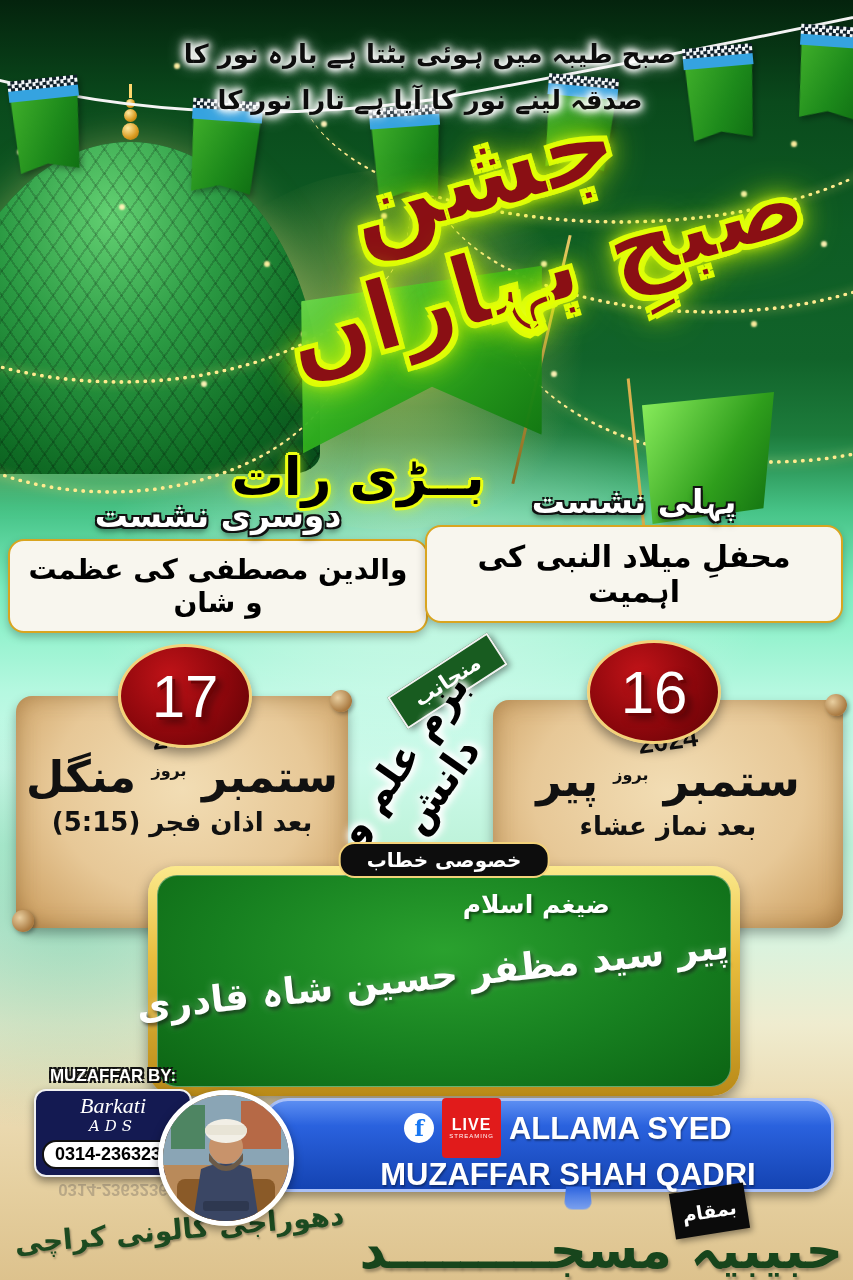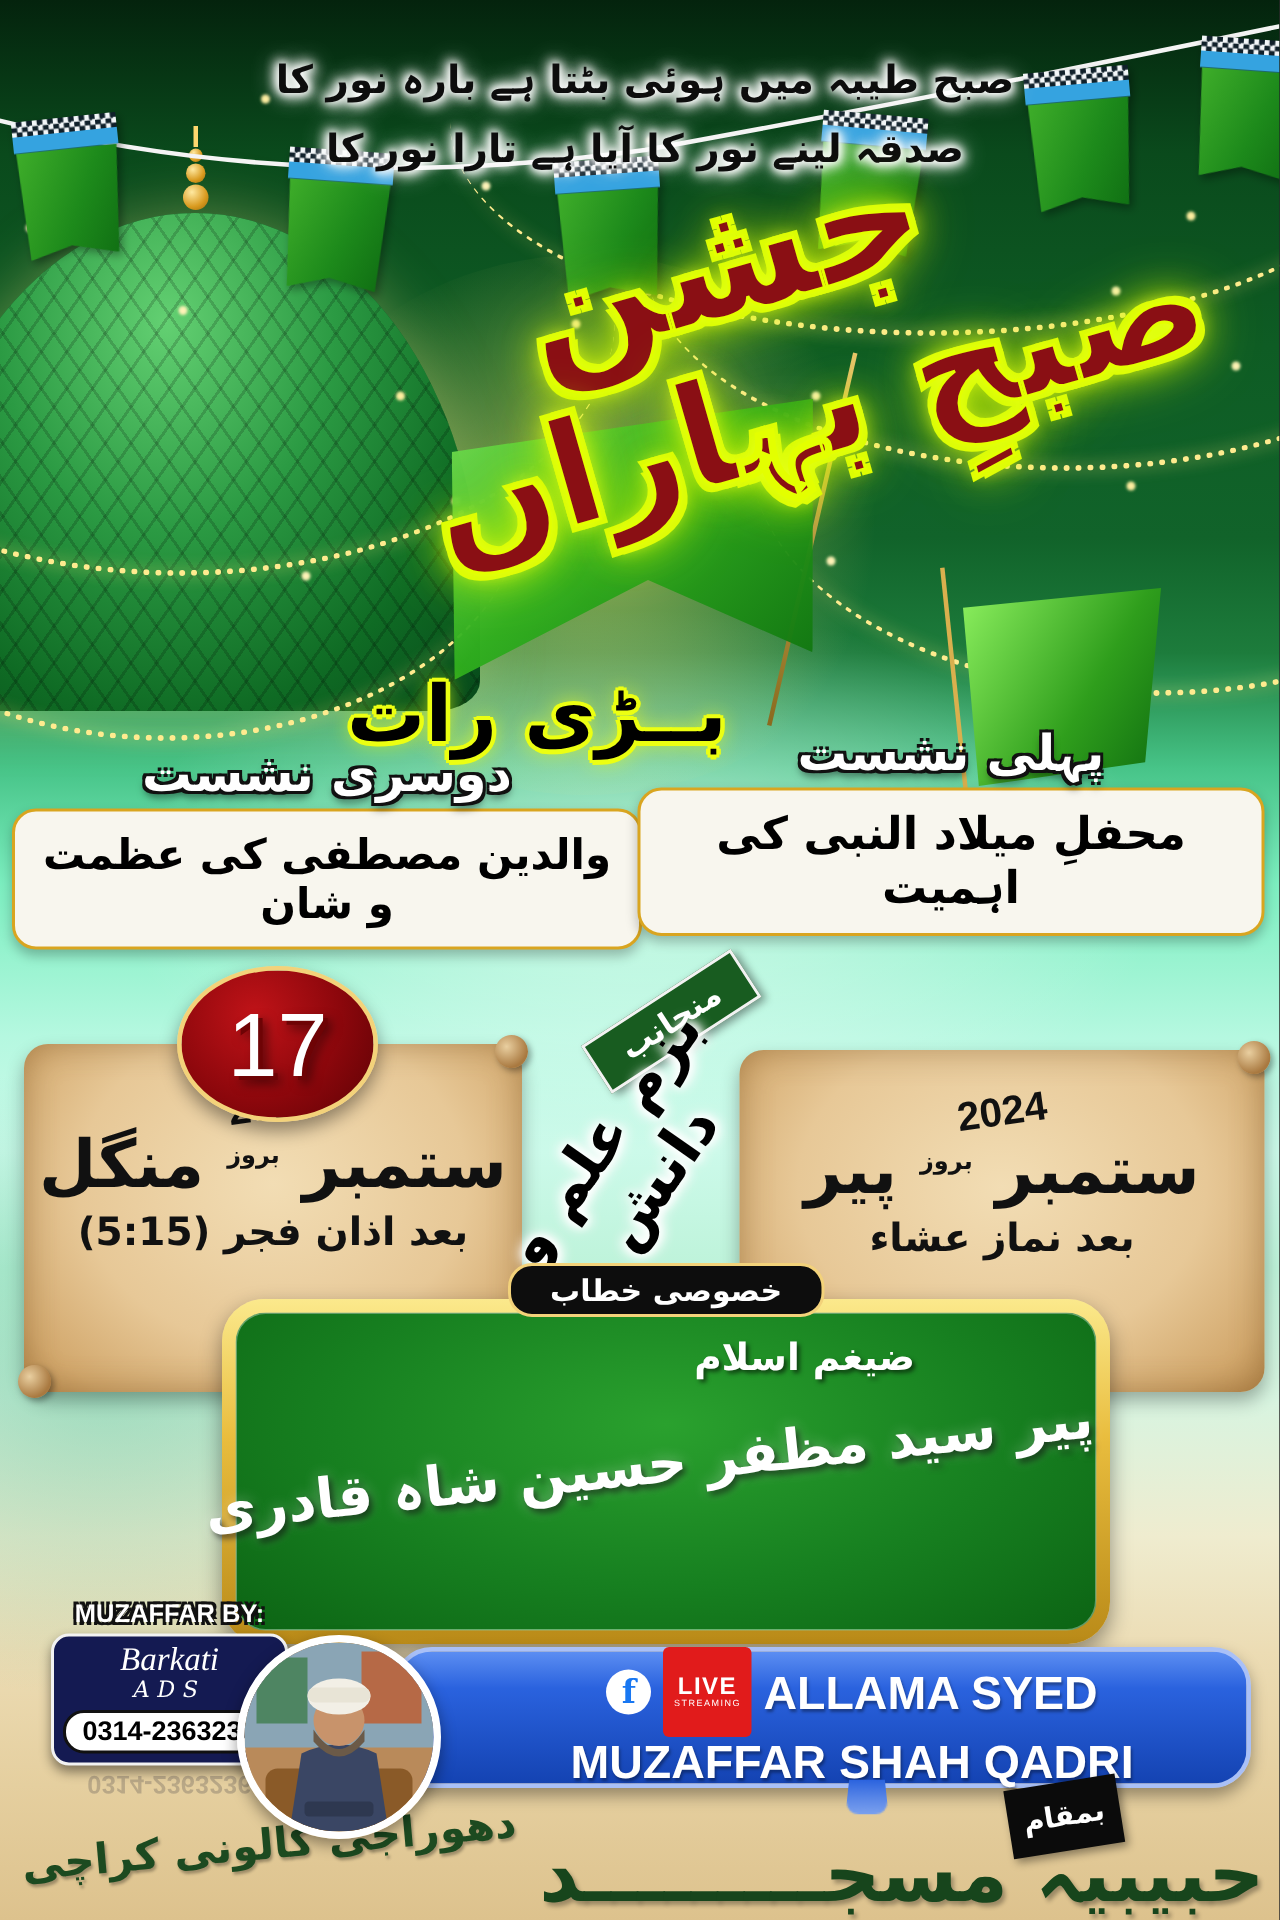--- a/index.html
+++ b/index.html
@@ -258,20 +258,21 @@
 
     <div class="session session-second urdu">
       <div class="session-heading">دوسری نشست</div>
       <div class="session-box">والدین مصطفی کی عظمت و شان</div>
     </div>
     <div class="session session-first urdu">
       <div class="session-heading">پہلی نشست</div>
       <div class="session-box">محفلِ میلاد النبی کی اہمیت</div>
     </div>
 
+    <div class="day-badge badge-16">16</div>
     <div class="scroll scroll-right urdu">
       <div><span class="scroll-year">2024</span></div>
       <div class="scroll-main">
         <span>ستمبر</span>
         <span class="scroll-prefix">بروز</span>
         <span>پیر</span>
       </div>
       <div class="scroll-time">بعد نماز عشاء</div>
     </div>
 

